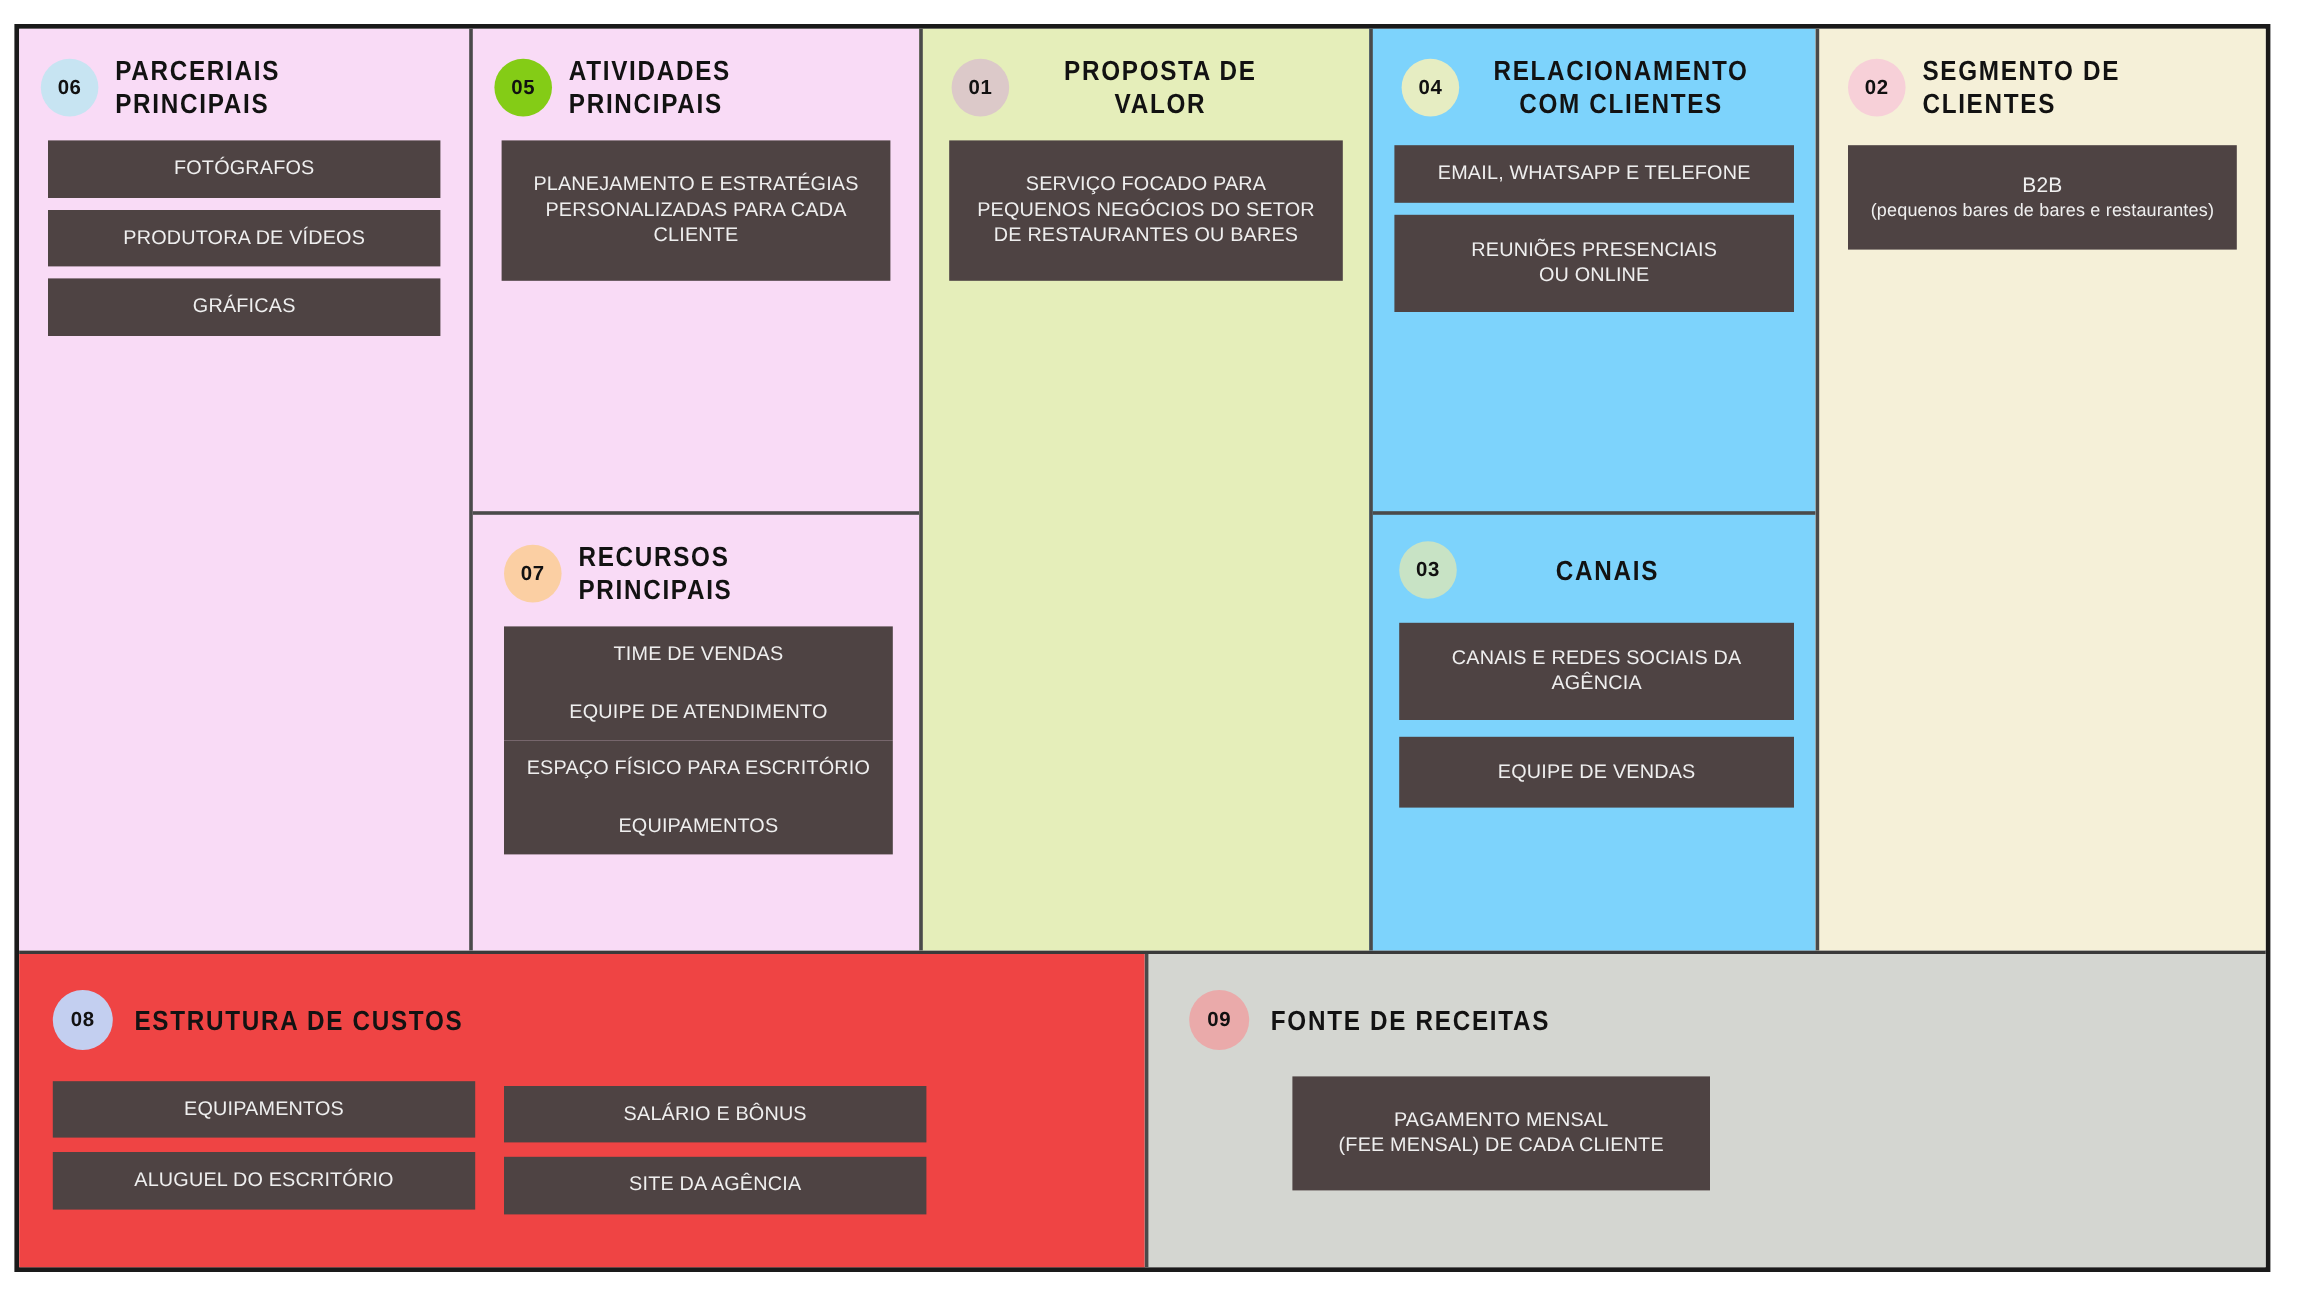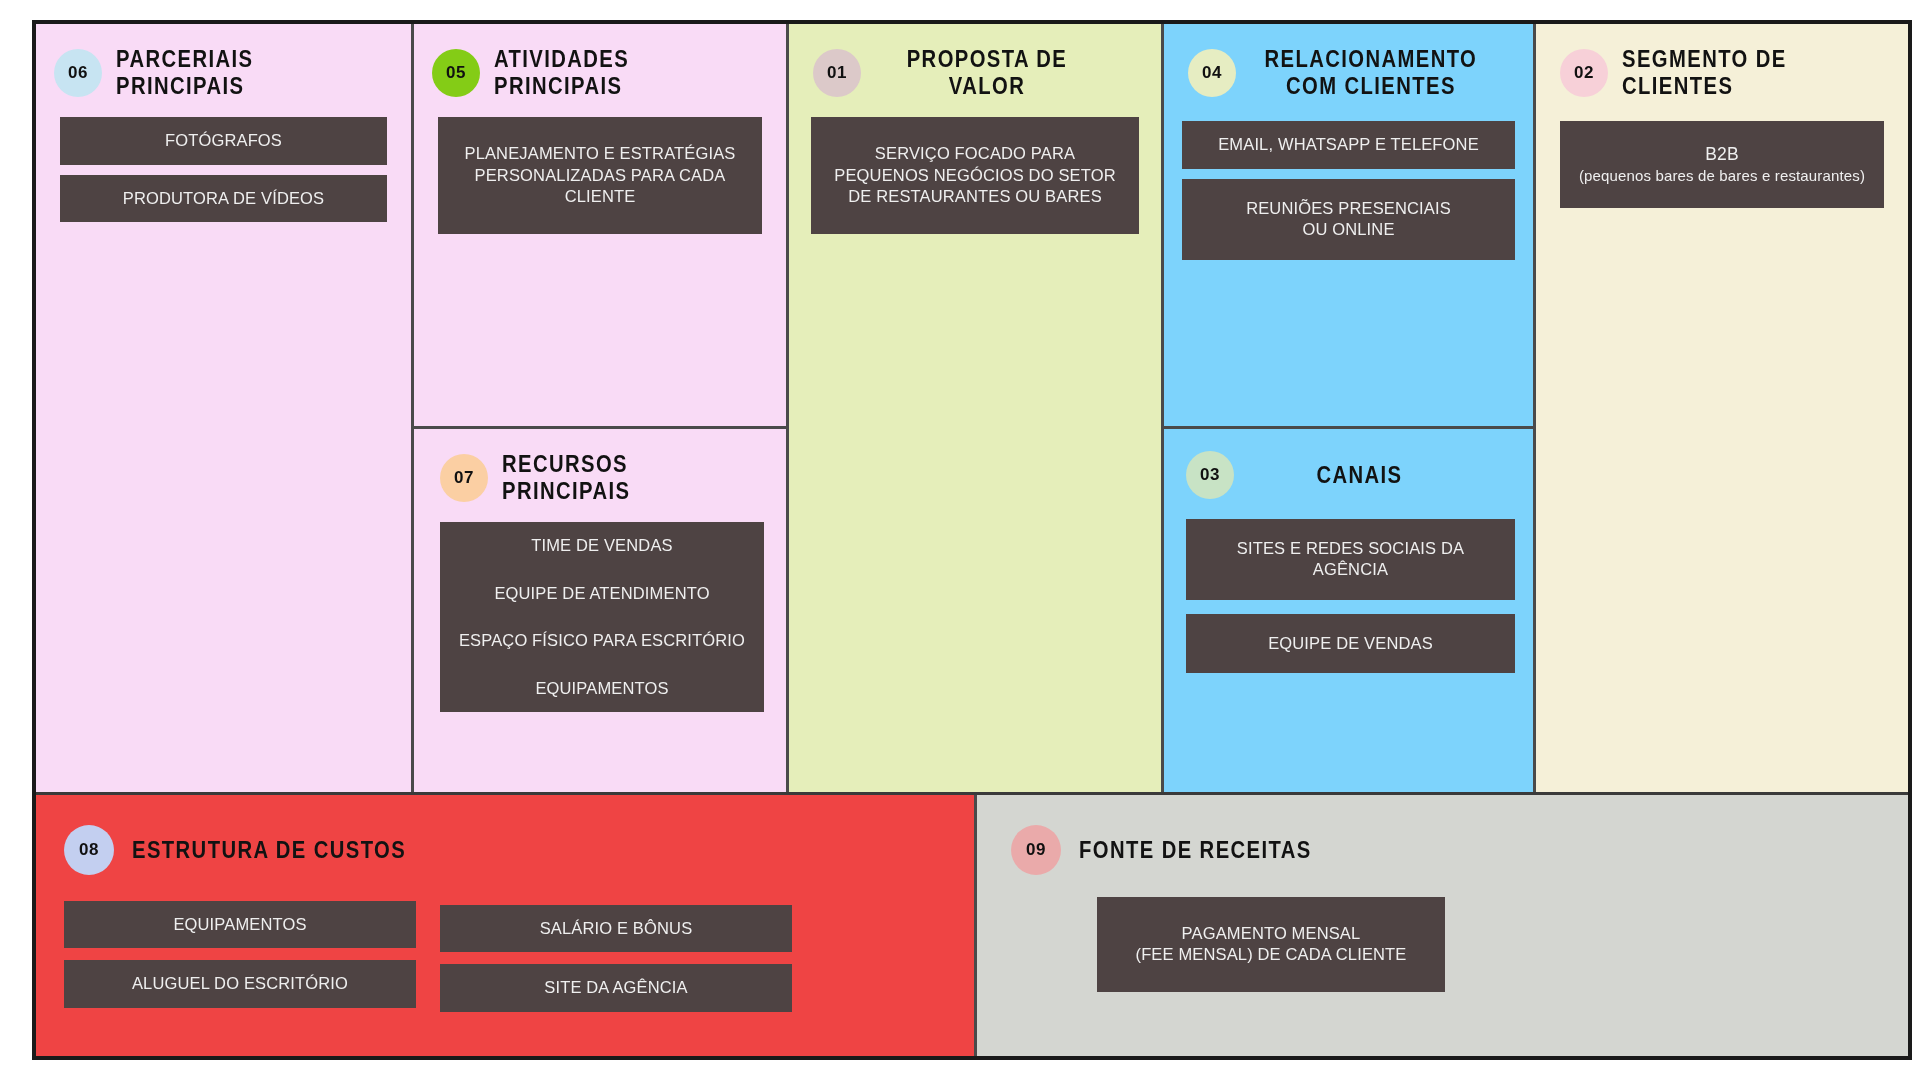--- a/index.html
+++ b/index.html
@@ -7,21 +7,21 @@
     padding: 0;
     width: 1920px;
     height: 1080px;
     background: #ffffff;
     font-family: "Liberation Sans", sans-serif;
     overflow: hidden;
   }
 
   #canvas {
     position: absolute;
-    left: 32px;
+    left: 12px;
     top: 20px;
     width: 1880px;
     height: 1040px;
     box-sizing: border-box;
     border: 4px solid #1a1a1a;
     background: #ffffff;
     display: flex;
     flex-direction: column;
   }
 
@@ -172,20 +172,21 @@
 
     <div class="col col-partners">
       <div class="sub sub-full">
         <div class="hd">
           <div class="badge" style="background:#c7e4f2">06</div>
           <div class="hd-title">PARCERIAIS PRINCIPAIS</div>
         </div>
         <div class="items">
           <div class="chip">FOTÓGRAFOS</div>
           <div class="chip">PRODUTORA DE VÍDEOS</div>
+          <div class="chip">GRÁFICAS</div>
         </div>
       </div>
     </div>
 
     <div class="col col-activities">
 
       <div class="sub sub-split-top">
         <div class="hd">
           <div class="badge" style="background:#84cc16">05</div>
           <div class="hd-title">ATIVIDADES PRINCIPAIS</div>
@@ -240,21 +241,21 @@
 OU ONLINE</div>
         </div>
       </div>
 
       <div class="sub sub-split-bottom">
         <div class="hd centerish" style="padding-left:22px">
           <div class="badge" style="background:#c8e3c5">03</div>
           <div class="hd-title ctr">CANAIS</div>
         </div>
         <div class="items" style="padding-left:22px;padding-right:18px;padding-top:16px;gap:14px">
-          <div class="chip mid">SITES E REDES SOCIAIS DA
+          <div class="chip mid">CANAIS E REDES SOCIAIS DA
 AGÊNCIA</div>
           <div class="chip mid">EQUIPE DE VENDAS</div>
         </div>
       </div>
 
     </div>
 
     <div class="col col-segment">
       <div class="sub sub-full">
         <div class="hd" style="padding-left:24px">

